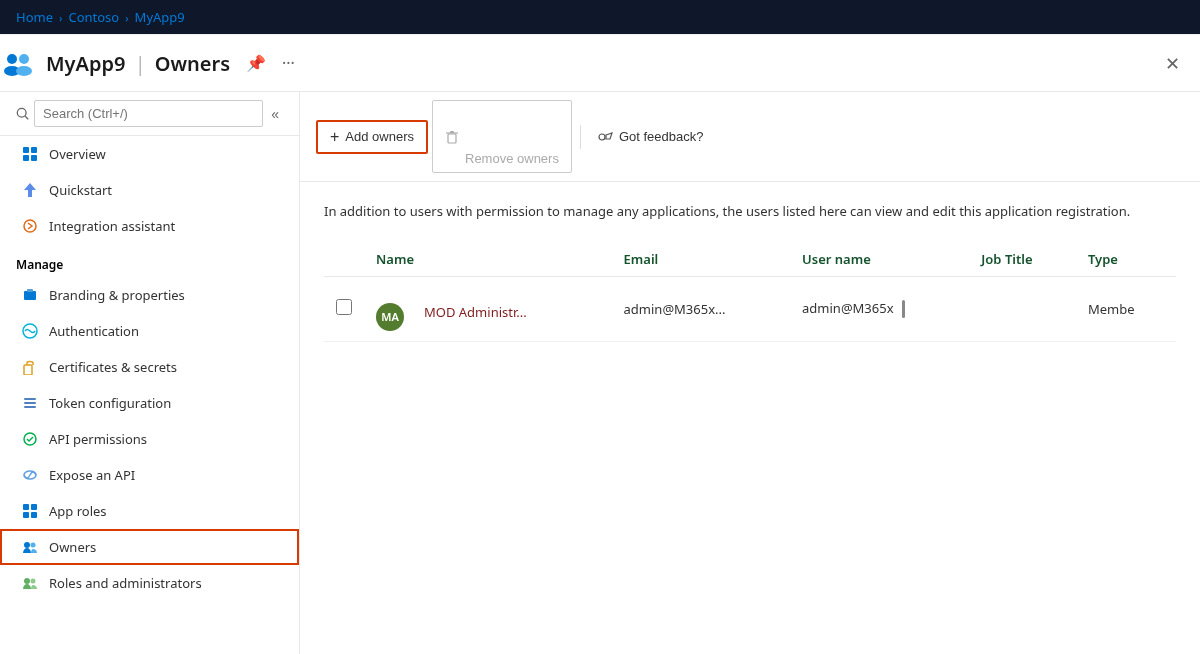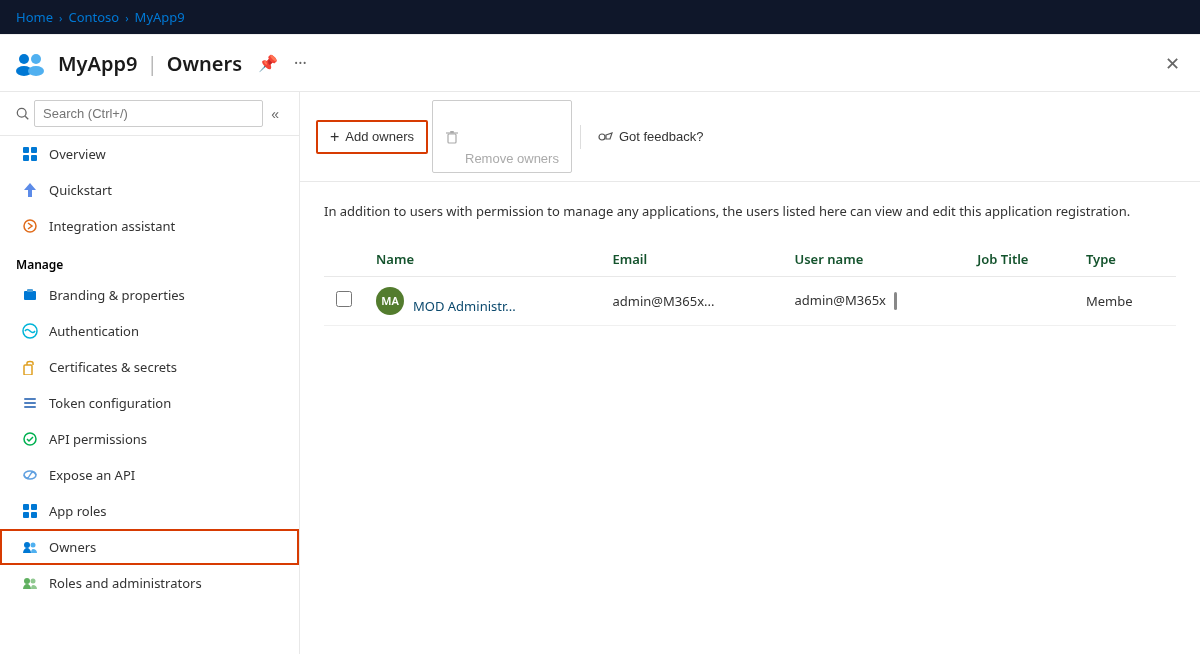--- a/index.html
+++ b/index.html
@@ -4,21 +4,21 @@
   <style>
     * { margin: 0; padding: 0; box-sizing: border-box; }
     body { font-family: 'Segoe UI', system-ui, sans-serif; font-size: 13px; background: #fff; color: #333; width: 1200px; height: 654px; overflow: hidden; display: flex; flex-direction: column; }
 
     
     .breadcrumb { display: flex; align-items: center; gap: 6px; padding: 8px 16px; font-size: 13px; color: #0078d4; background: #0f172a; border-bottom: 1px solid #f0f0f0; }
     .breadcrumb span { color: #0078d4; cursor: pointer; }
     .breadcrumb-sep { color: #999; font-size: 11px; }
 
     
-    .app-header { display: flex; align-items: center; padding: 10px 12px; border-bottom: 1px solid #e8e8e8; position: relative; }
+    .app-header { display: flex; align-items: center; padding: 10px 0; border-bottom: 1px solid #e8e8e8; position: relative; }
     .app-icon { width: 36px; height: 36px; margin-right: 10px; }
     .app-title { font-size: 20px; font-weight: 600; color: #1a1a1a; }
     .app-title-sep { color: #999; font-weight: 300; margin: 0 4px; }
     .header-actions { display: flex; align-items: center; gap: 8px; margin-left: 12px; }
     .pin-icon, .more-icon { color: #666; cursor: pointer; font-size: 16px; padding: 4px; }
     .close-icon { position: absolute; right: 16px; top: 50%; transform: translateY(-50%); font-size: 18px; color: #666; cursor: pointer; padding: 4px; }
 
     
     .main-layout { display: flex; flex: 1; overflow: hidden; }
 
@@ -44,22 +44,22 @@
 
     .content-body { padding: 20px 24px; overflow-y: auto; flex: 1; }
     .description { font-size: 13px; color: #333; max-width: 820px; line-height: 1.5; margin-bottom: 20px; }
 
     
     .data-table { width: 100%; border-collapse: collapse; }
     .data-table th { text-align: left; padding: 8px 12px; font-weight: 600; color: #14532d; font-size: 13px; border-bottom: 1px solid #e8e8e8; }
     .data-table td { padding: 10px 12px; border-bottom: 1px solid #f0f0f0; font-size: 13px; color: #333; vertical-align: middle; }
     .row-checkbox { width: 16px; height: 16px; cursor: pointer; }
     .avatar { width: 28px; height: 28px; border-radius: 50%; background: #537c2e; color: #fff; display: flex; align-items: center; justify-content: center; font-size: 11px; font-weight: 600; flex-shrink: 0; }
-    .name-cell { display: flex; align-items: flex-end; gap: 9px; }
-    .name-link { color: #0c4a6e; cursor: pointer; text-decoration: none; }
+    .name-cell { display: flex; align-items: flex-start; gap: 20px; margin-top: 16px; }
+    .name-link { color: #7f1d1d; cursor: pointer; text-decoration: none; }
     .col-divider { width: 3px; background: #888; height: 18px; display: inline-block; margin-left: 8px; border-radius: 2px; vertical-align: middle; }
 
     
     svg { display: inline-block; vertical-align: middle; }
   </style>
 </head>
 <body>
 
 <div class="breadcrumb">
   <span>Home</span>

